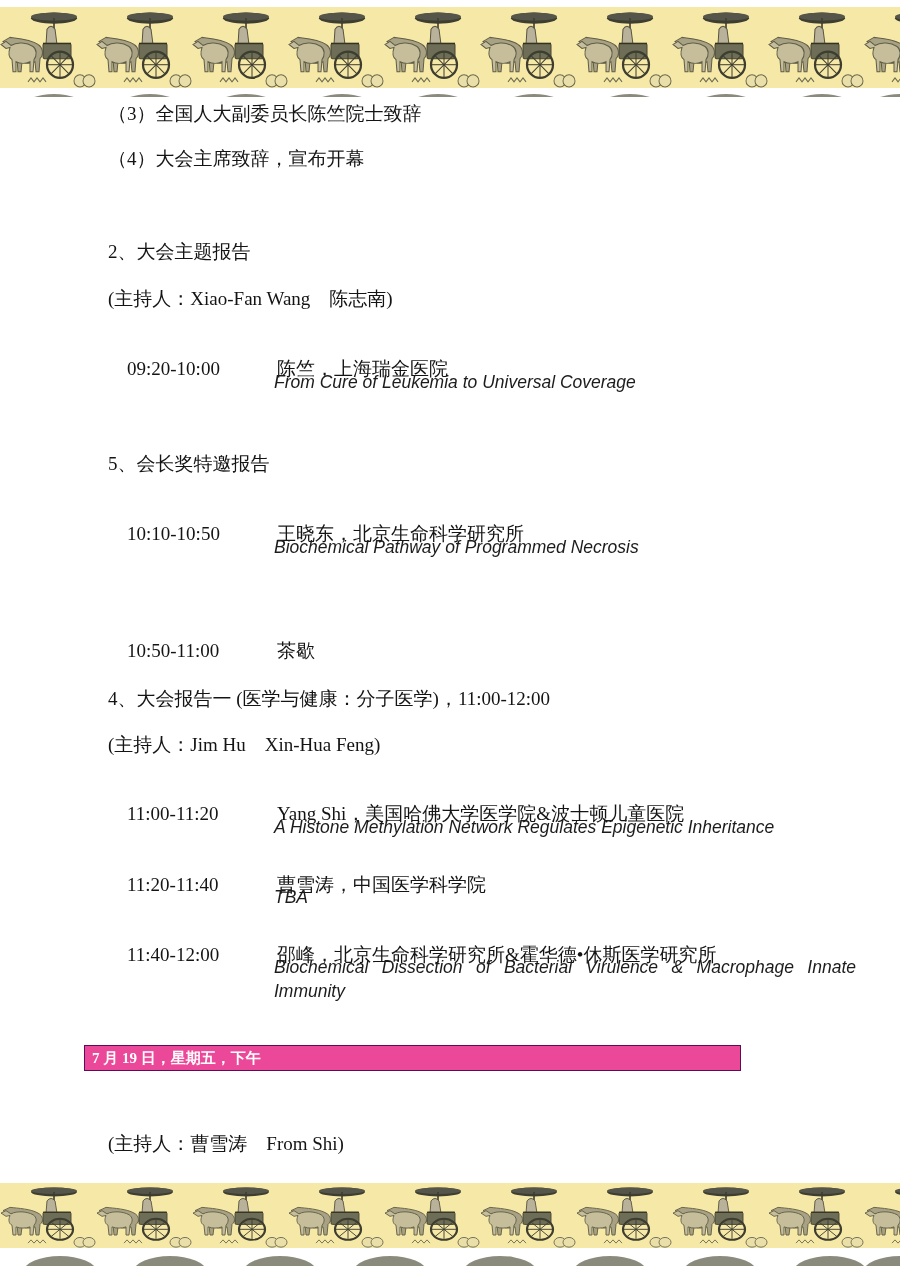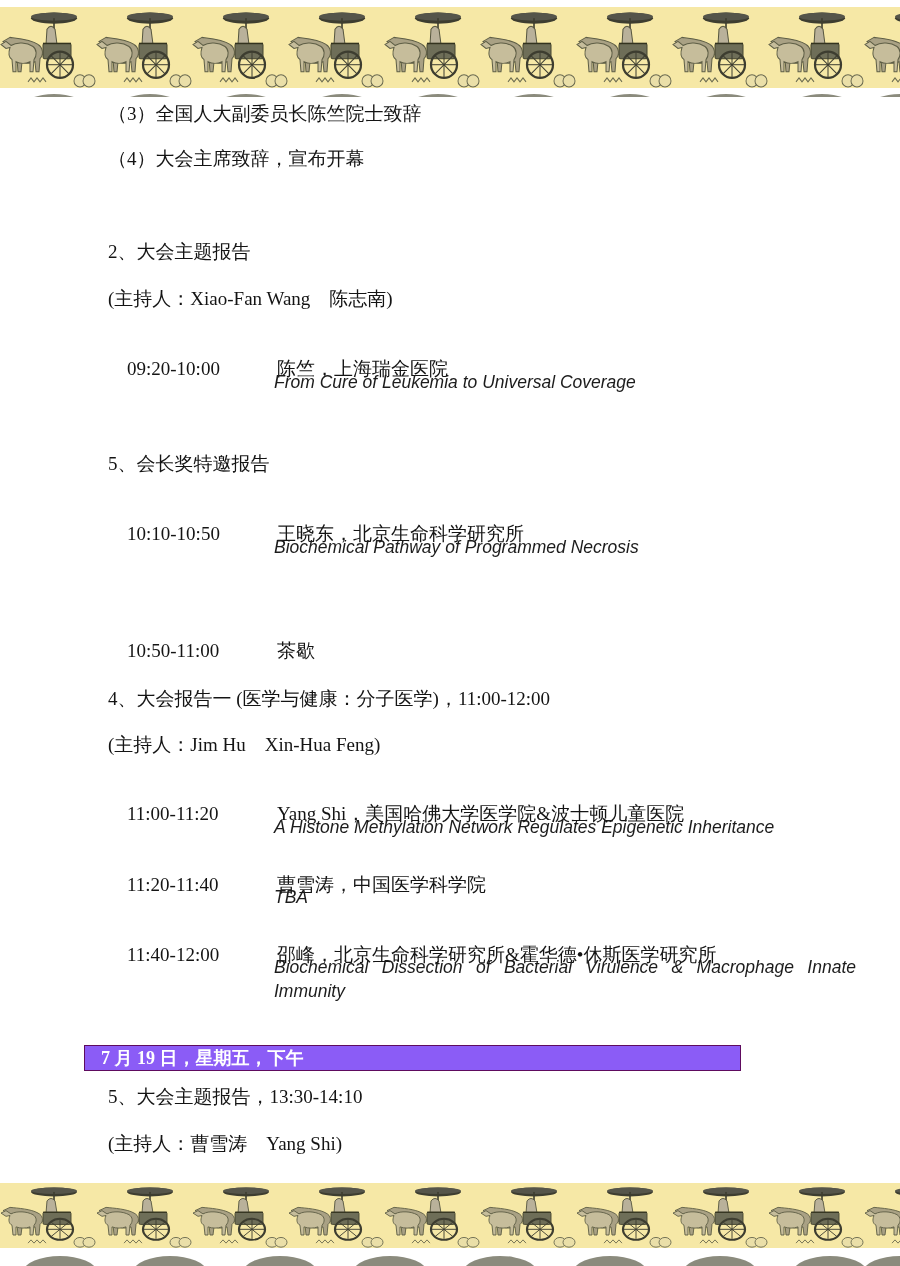--- a/index.html
+++ b/index.html
@@ -54,27 +54,27 @@
     width:582px;
     text-align:justify;
     font-style:italic;
   }
 
   
   .date-banner{
     position:absolute;
     left:85px;top:1046px;
     width:655px;height:24px;
-    background:#8b5cf6;
+    background:#ec4899;
     outline:1px solid #5e0b5e;
     color:#ffffff;
-    font-size:18px;
+    font-size:15px;
     font-weight:bold;
     line-height:24px;
-    padding-left:16px;
+    padding-left:7px;
     box-sizing:border-box;
     white-space:pre;
   }
 </style>
 </head>
 <body>
 
 <div id="page">
 
   <div class="border-band top chariot-row">
@@ -437,22 +437,21 @@
     <span class="time">11:20-11:40</span><span>曹雪涛，中国医学科学院</span>
   </div>
   <div class="en" style="top:885px">TBA</div>
   <div class="line talk-row" style="top:920px">
     <span class="time">11:40-12:00</span><span>邵峰，北京生命科学研究所&amp;霍华德•休斯医学研究所</span>
   </div>
   <div class="en justified" style="top:955px">Biochemical Dissection of Bacterial Virulence &amp; Macrophage Innate Immunity</div>
 
   <div class="date-banner">7 月 19 日，星期五，下午</div>
 
-  <div class="line" style="top:1085px">5、大会主题报告，13:30-14:10</div>
-  <div class="line" style="top:1132px">(主持人：曹雪涛　Yang Shi)</div>
+  <div class="line" style="top:1132px">(主持人：曹雪涛　From Shi)</div>
 
   <div class="border-band bottom chariot-row">
     <svg width="96" height="65" viewBox="0 0 96 80" preserveAspectRatio="none">
       <g>
         <ellipse cx="54" cy="11" rx="23" ry="5.5" fill="#3d3d30"></ellipse>
         <ellipse cx="54" cy="9.5" rx="23" ry="4" fill="#55554a"></ellipse>
         <rect x="53.2" y="11" width="1.6" height="30" fill="#3d3d30"></rect>
       </g>
       <g>
         <path d="M47 22 q4 -6 8 0 l2 15 h-11 z" fill="#b9b19a" stroke="#55553f" stroke-width="1"></path>

